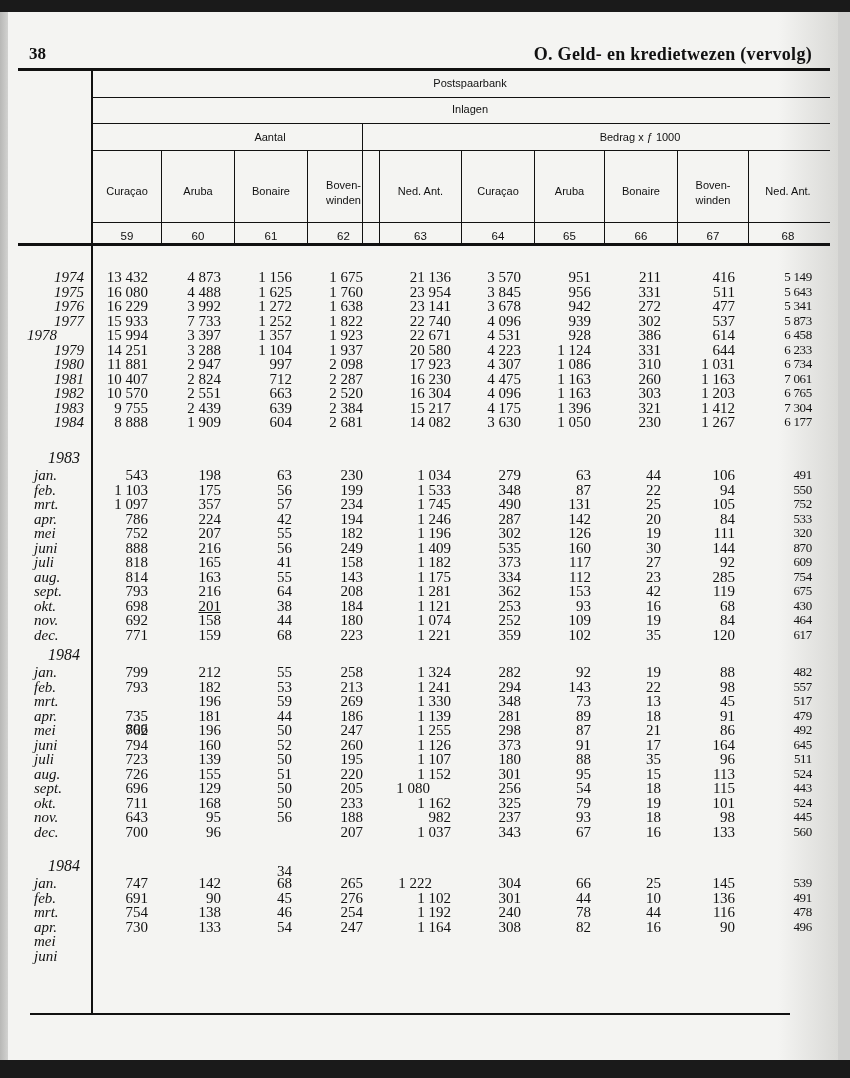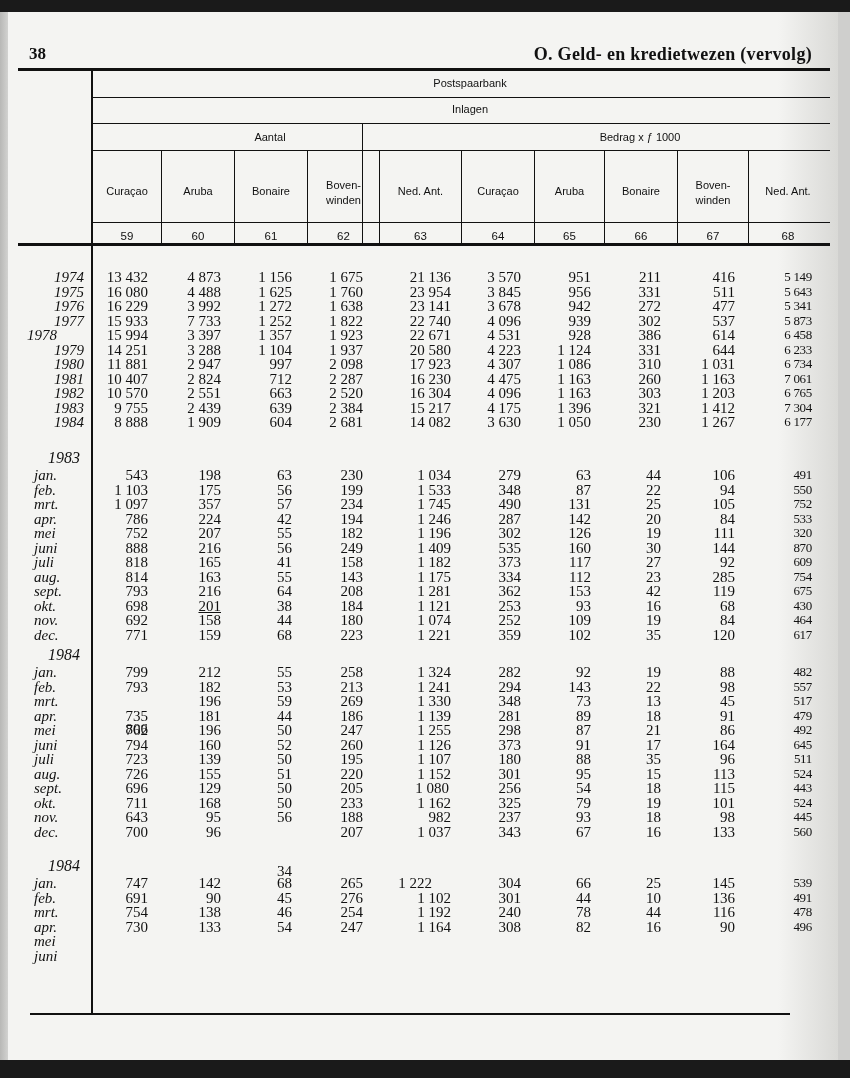--- a/index.html
+++ b/index.html
@@ -456,21 +456,21 @@
     <div class="cell" style="top: 766.5px; left: 451px; width: 70px;">301</div>
     <div class="cell" style="top: 766.5px; left: 521px; width: 70px;">95</div>
     <div class="cell" style="top: 766.5px; left: 591px; width: 70px;">15</div>
     <div class="cell" style="top: 766.5px; left: 665px; width: 70px;">113</div>
     <div class="cell narrow" style="top: 766.5px; left: 742px; width: 70px;">524</div>
     <div class="stub" style="top: 781px; left: 34px; width: 50px; text-align: left;">sept.</div>
     <div class="cell" style="top: 781px; left: 78px; width: 70px;">696</div>
     <div class="cell" style="top: 781px; left: 151px; width: 70px;">129</div>
     <div class="cell" style="top: 781px; left: 222px; width: 70px;">50</div>
     <div class="cell" style="top: 781px; left: 293px; width: 70px;">205</div>
-    <div class="cell" style="top: 781px; left: 379px; width: 70px;">1 080</div>
+    <div class="cell" style="top: 781px; left: 360px; width: 70px;">1 080</div>
     <div class="cell" style="top: 781px; left: 451px; width: 70px;">256</div>
     <div class="cell" style="top: 781px; left: 521px; width: 70px;">54</div>
     <div class="cell" style="top: 781px; left: 591px; width: 70px;">18</div>
     <div class="cell" style="top: 781px; left: 665px; width: 70px;">115</div>
     <div class="cell narrow" style="top: 781px; left: 742px; width: 70px;">443</div>
     <div class="stub" style="top: 795.5px; left: 34px; width: 50px; text-align: left;">okt.</div>
     <div class="cell" style="top: 795.5px; left: 78px; width: 70px;">711</div>
     <div class="cell" style="top: 795.5px; left: 151px; width: 70px;">168</div>
     <div class="cell" style="top: 795.5px; left: 222px; width: 70px;">50</div>
     <div class="cell" style="top: 795.5px; left: 293px; width: 70px;">233</div>

